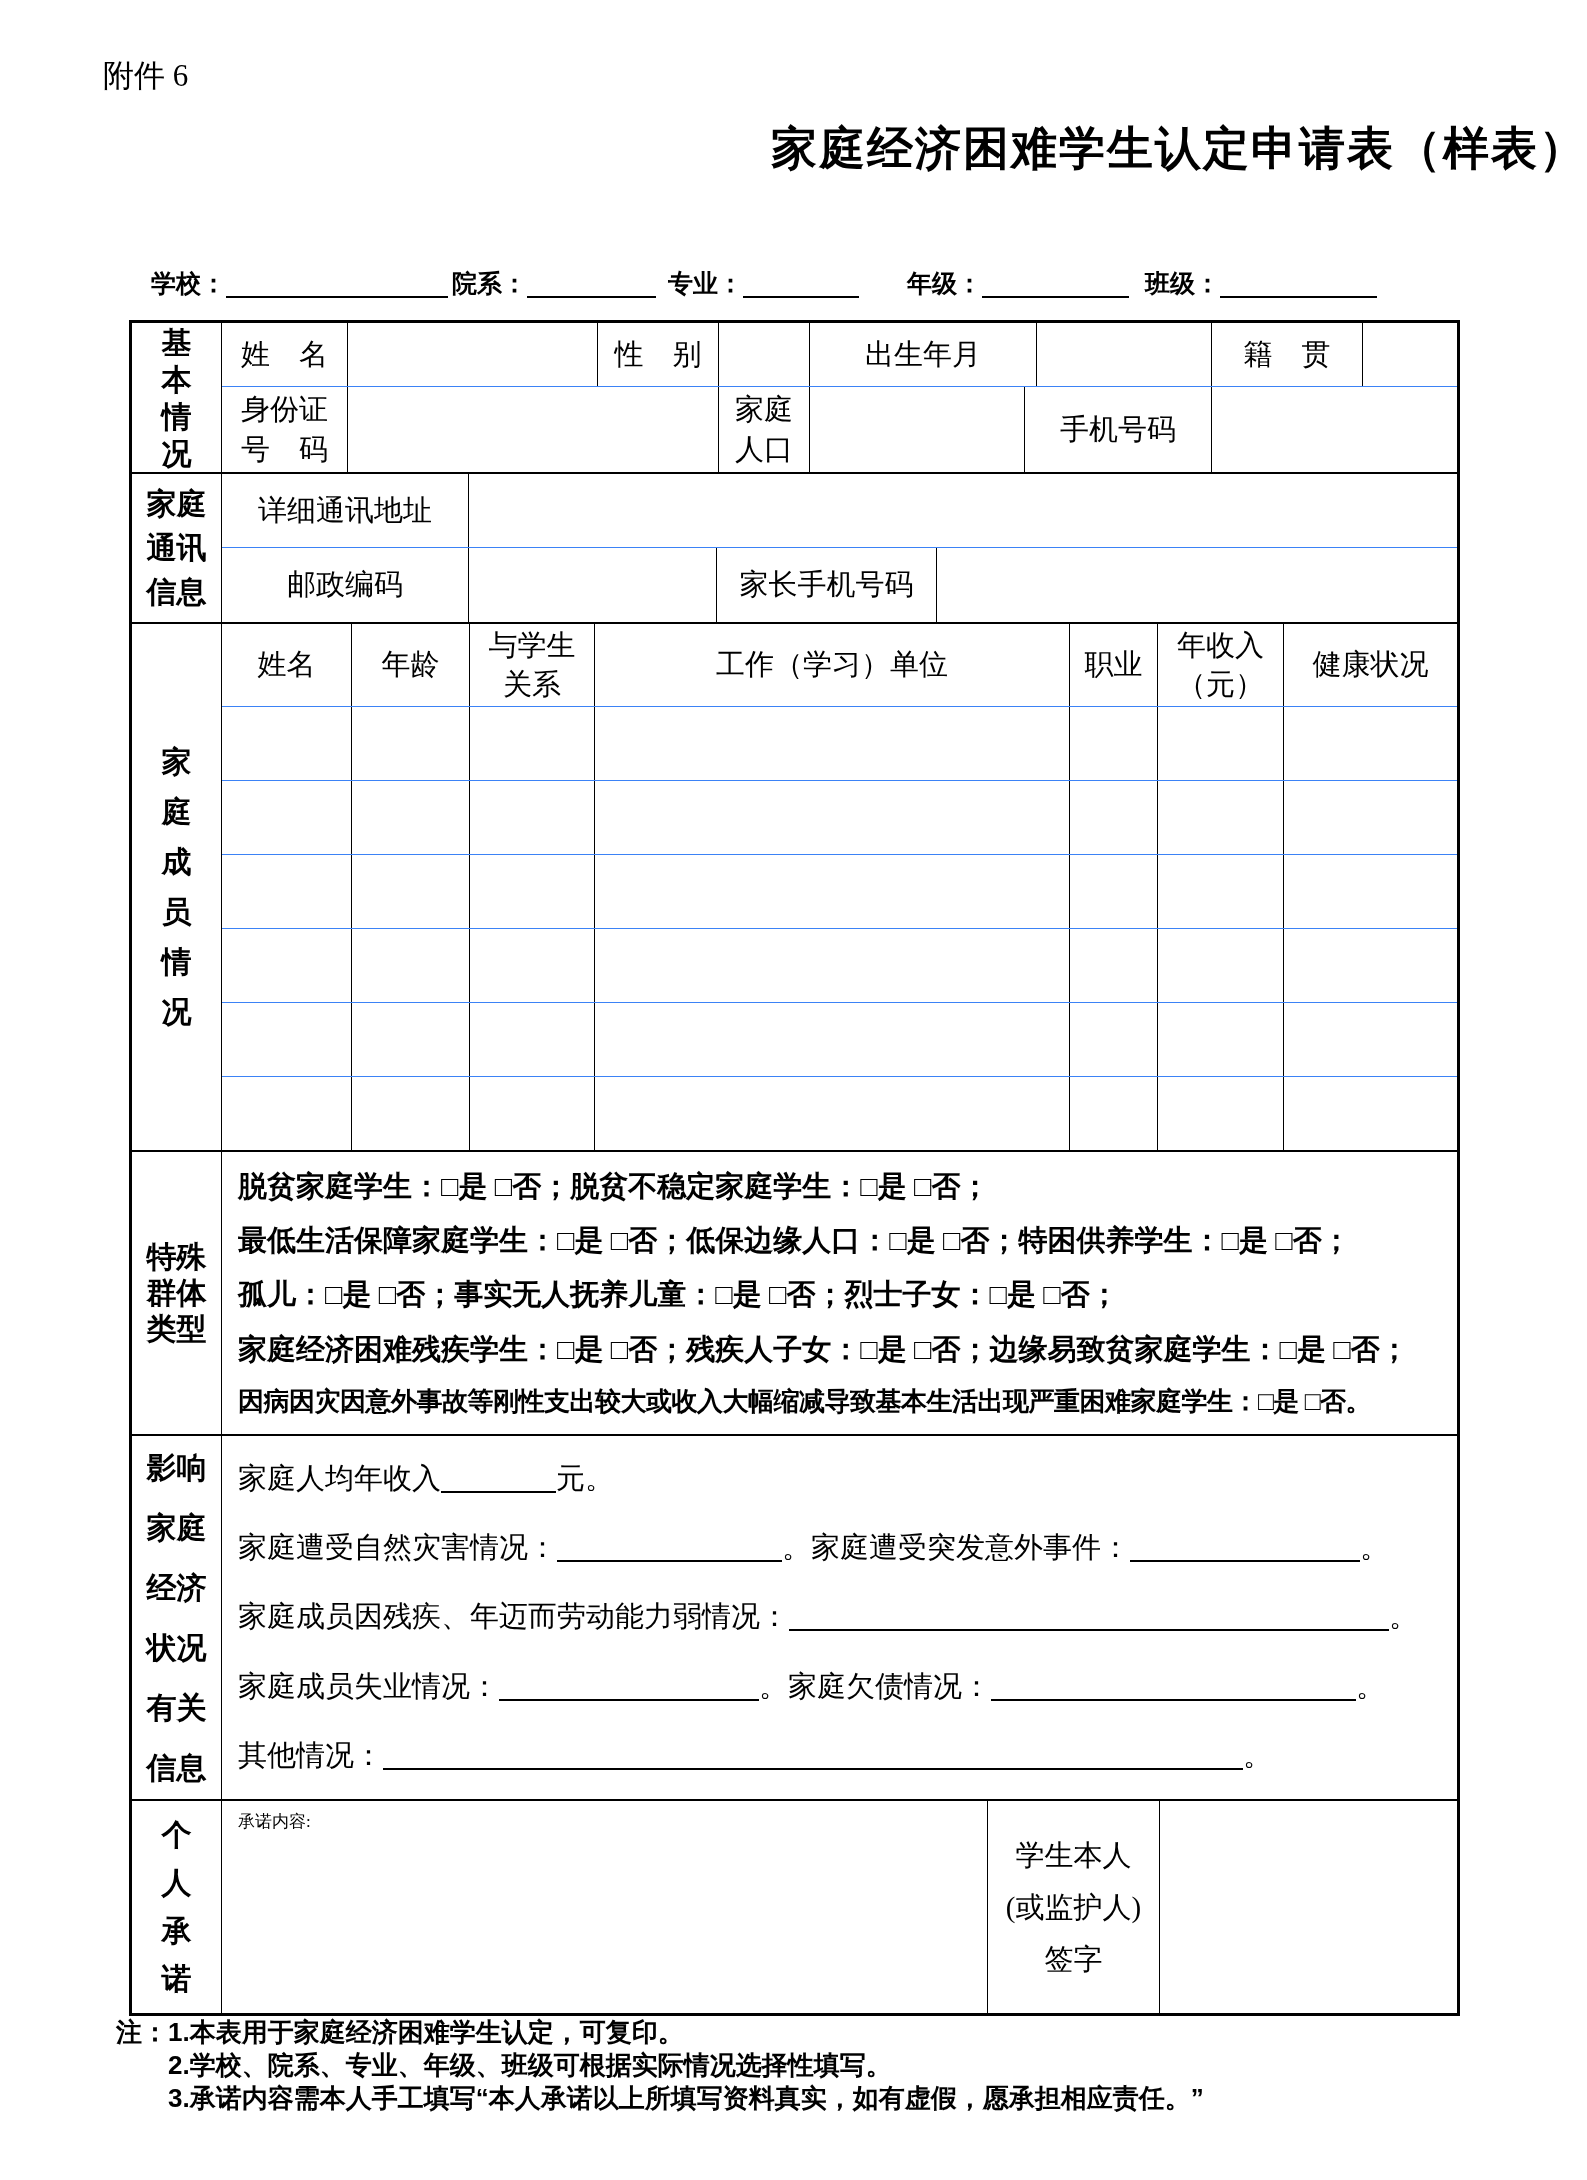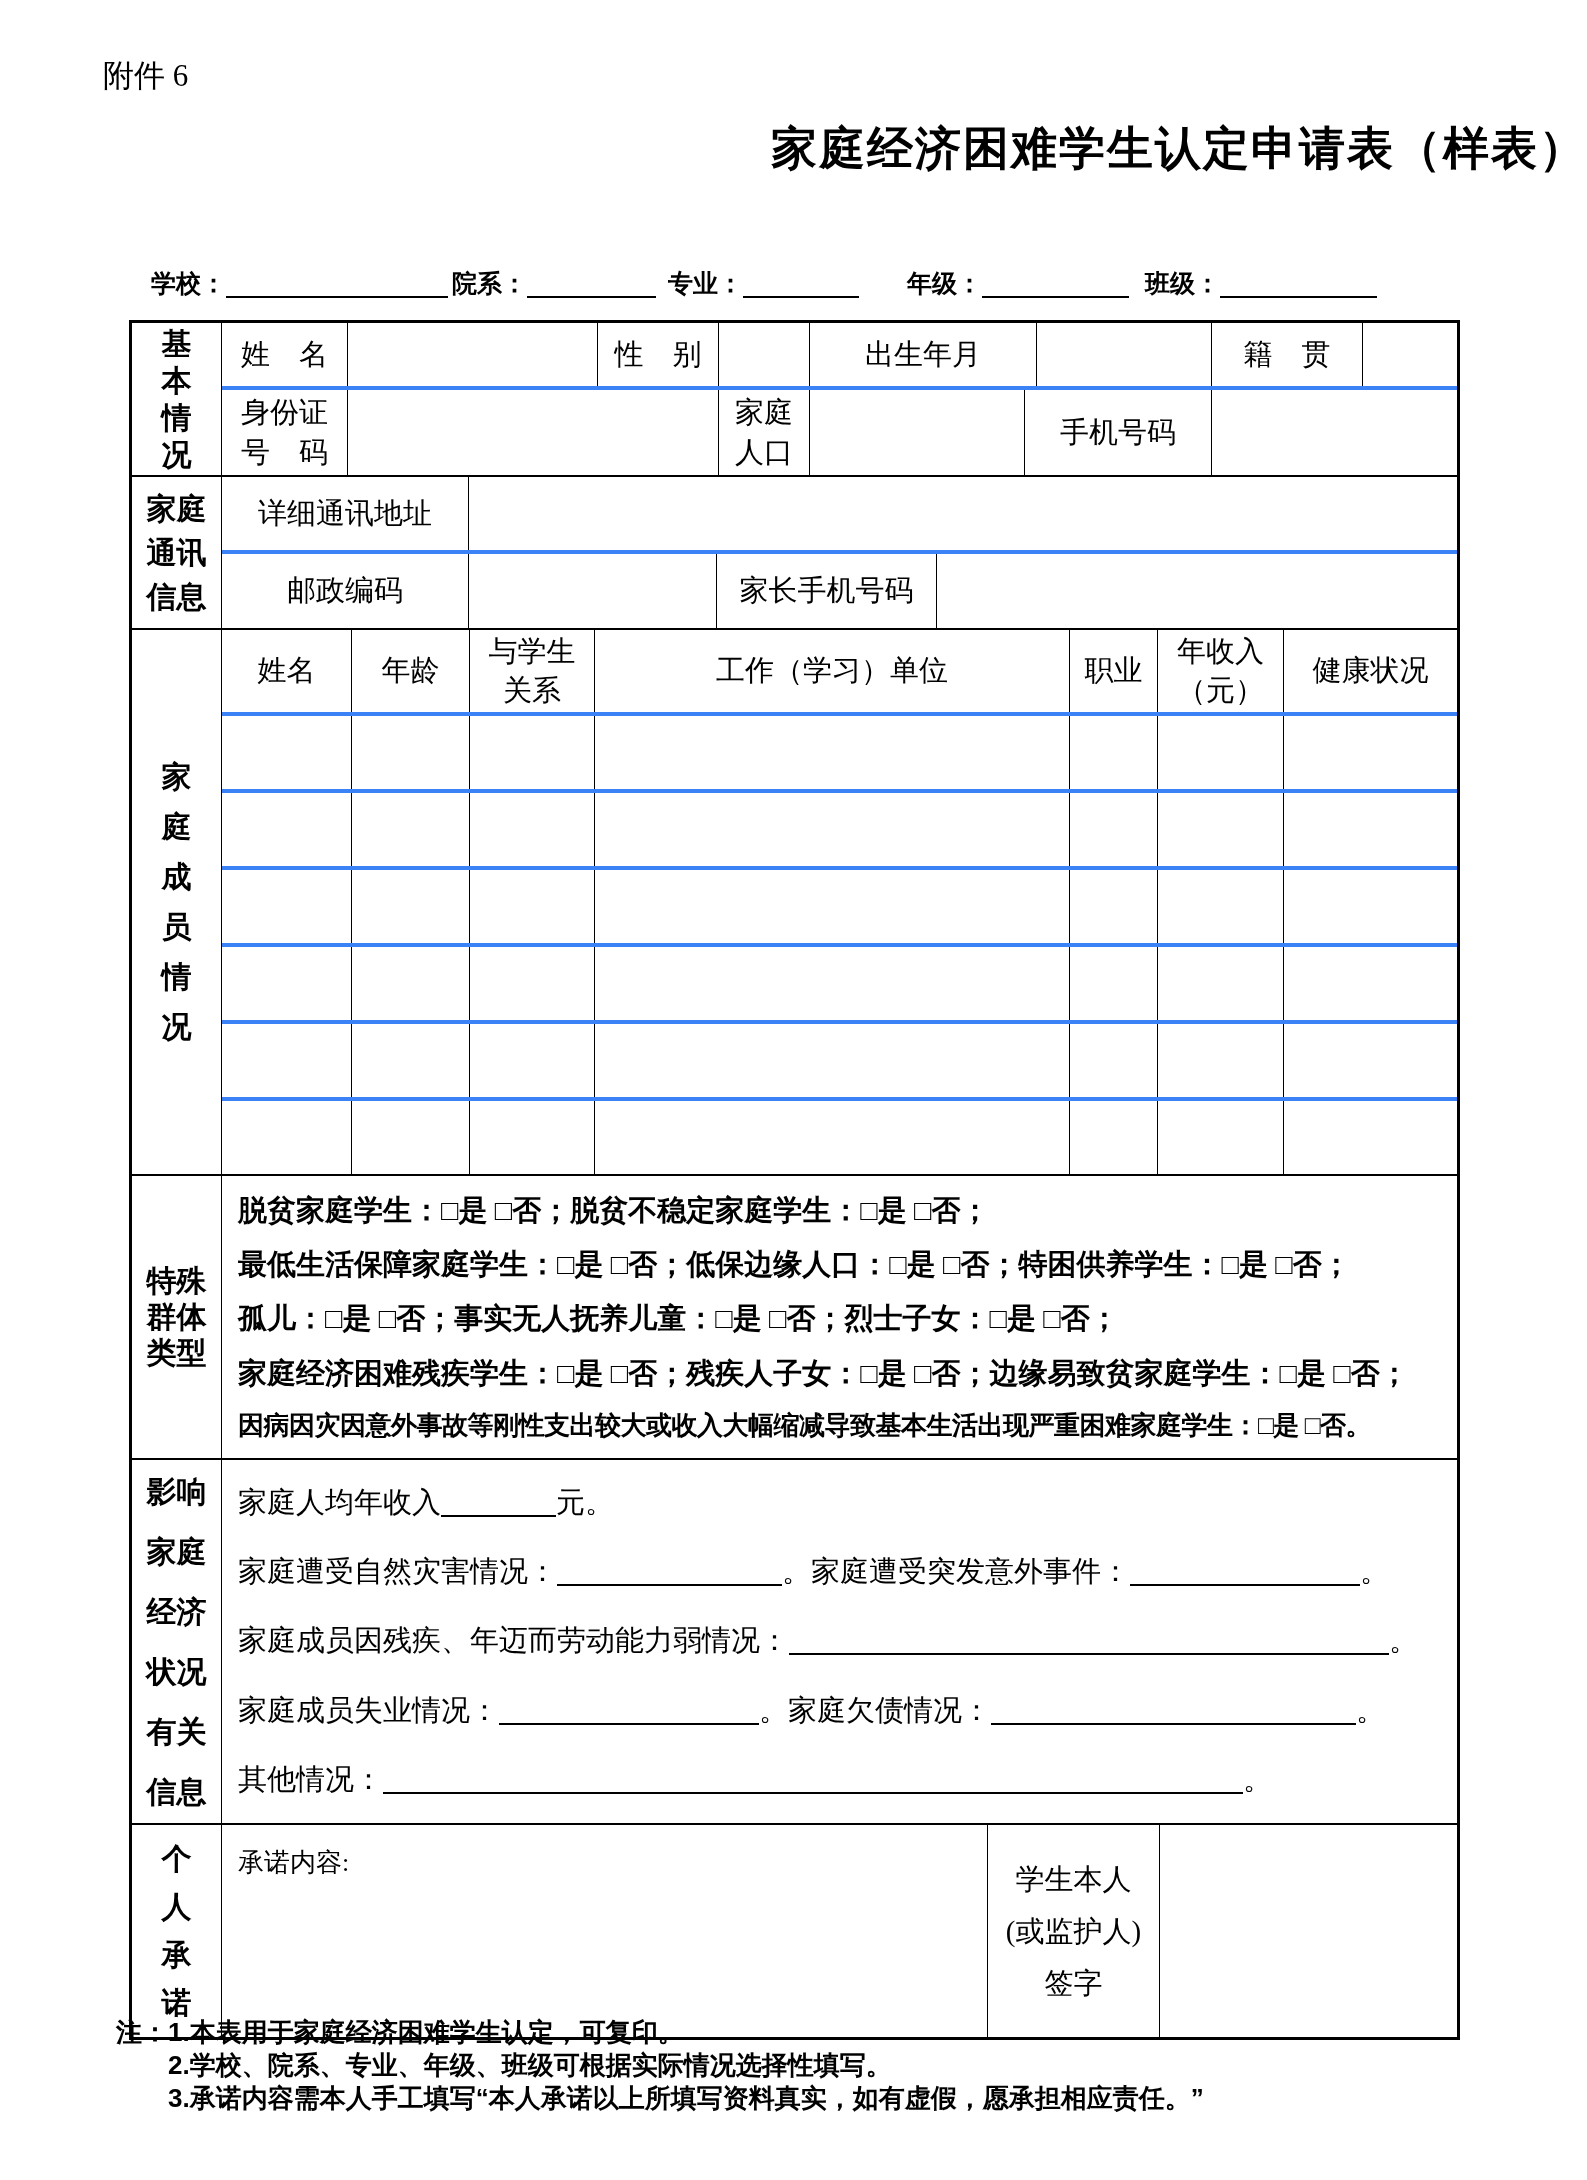--- a/index.html
+++ b/index.html
@@ -33,21 +33,21 @@
   .sec + .sec{border-top:2px solid #000;}
   .sec-label{
     flex:0 0 89px;width:89px;border-right:1px solid #000;
     display:flex;align-items:center;justify-content:center;text-align:center;
     font-weight:bold;font-size:30px;white-space:pre-line;
   }
   .lh37{line-height:37px}.lh44{line-height:44px}.lh50{line-height:50px}
   .lh58{line-height:36px}.lh60{line-height:60px}.lh48{line-height:48px}
   .sec-body{flex:1 1 auto;display:flex;flex-direction:column;min-width:0;}
   .row{display:flex;}
-  .row + .row{border-top:4px solid #3b82f6;}
+  .row + .row{border-top:1px solid #3b82f6;}
   .cell{
     border-left:1px solid #000;box-sizing:border-box;
     display:flex;align-items:center;justify-content:center;text-align:center;
     white-space:pre-line;line-height:1.35;min-width:0;
   }
   .row .cell:first-child{border-left:none;}
   .flex1{flex:1 1 auto;}
   .h63{height:63px}.h85{height:85px}.h73{height:73px}.h74{height:74px}.h82{height:82px}
   .c125{flex:0 0 125px}.c250{flex:0 0 250px}.c121{flex:0 0 121px}.c91{flex:0 0 91px}
   .c227{flex:0 0 227px}.c175{flex:0 0 175px}.c151{flex:0 0 151px}
@@ -66,21 +66,21 @@
   .econ-block{height:363px;font-size:29px;}
   .line{white-space:nowrap;}
   .fs26{font-size:26px;letter-spacing:-0.5px;}
   .bl{display:inline-block;border-bottom:2px solid #000;height:30px;vertical-align:-5px;}
   .b115{width:115px}.b225{width:225px}.b230{width:230px}.b600{width:600px}
   .b260{width:260px}.b365{width:365px}.b860{width:860px}
 
   
   .pledge-row{height:212px;}
   .pledge-content{position:relative;}
-  .pledge-content-label{position:absolute;left:16px;top:20px;font-size:26px;}
+  .pledge-content-label{position:absolute;left:16px;top:10px;font-size:17px;}
   .sig-cell{line-height:1.8;font-size:29px;}
 
   
   .notes{position:absolute;left:116px;top:2016px;display:flex;
     font-size:26px;font-weight:bold;line-height:33px;
     font-family:"Liberation Sans","DejaVu Sans",sans-serif;}
   .notes-items{display:flex;flex-direction:column;}
 </style>
 </head>
 <body>

